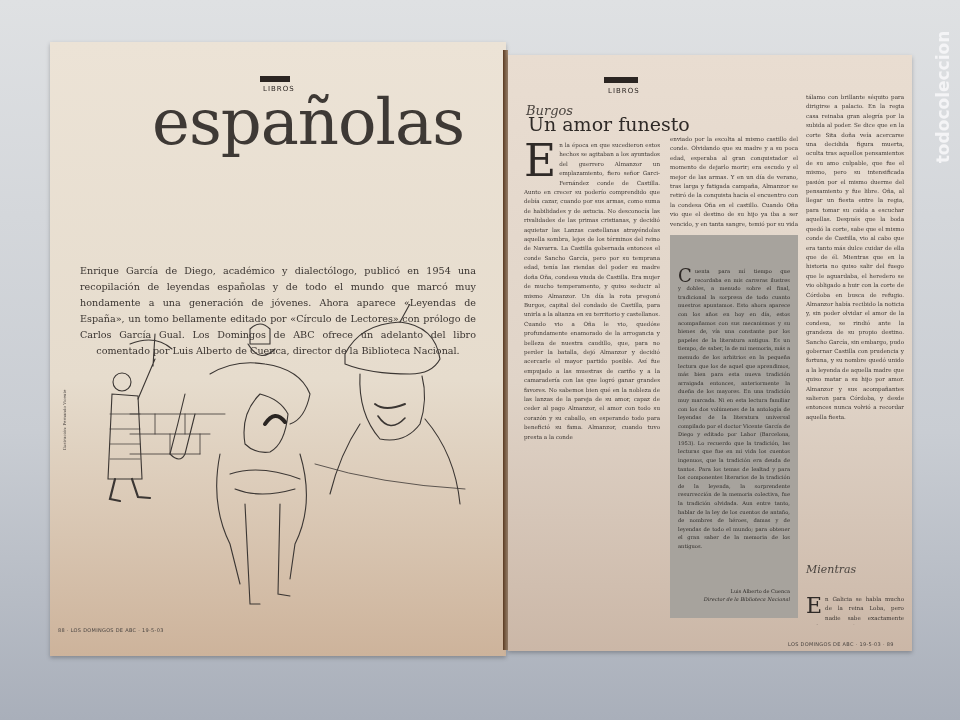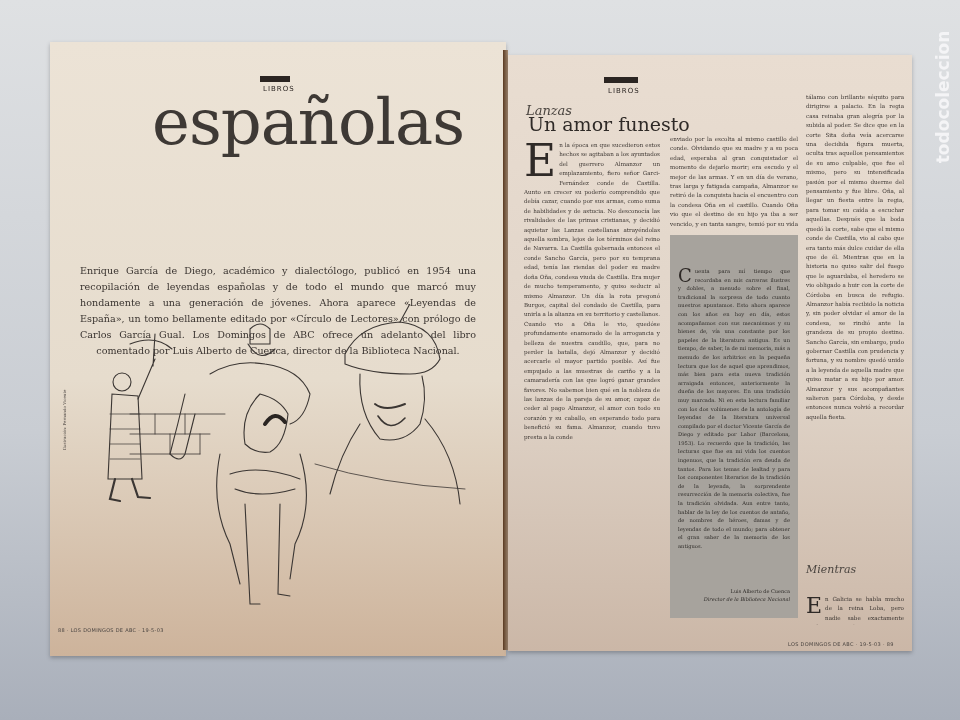--- a/index.html
+++ b/index.html
@@ -97,21 +97,21 @@
 
   <div class="folio" style="left:8px;top:585px;">88 · LOS DOMINGOS DE ABC · 19-5-03</div>
 </div>
 
 <div class="spine"></div>
 
 <div id="right-page" class="page">
   <div class="section-bar" style="left:96px;top:22px;width:34px;"></div>
   <div class="section-label" style="left:100px;top:32px;">LIBROS</div>
 
-  <div class="kicker" style="left:18px;top:48px;">Lanzas</div>
+  <div class="kicker" style="left:18px;top:48px;">Burgos</div>
   <div class="headline" style="left:20px;top:58px;">Un amor funesto</div>
 
   <div class="col" style="left:16px;top:86px;width:136px;height:500px;">
     <span class="dropcap">E</span><span>n la época en que sucedieron estos hechos se agitaban a los ayuntados del guerrero Almanzor un emplazamiento, fiero señor Garci-Fernández conde de Castilla. Aunto en crecer su poderío comprendido que debía cazar, cuando por sus armas, como suma de habilidades y de astucia. No desconocía las rivalidades de las primas cristianas, y decidió aquietar las Lanzas castellanas atrayéndolas aquella sombra, lejos de los términos del reino de Navarra. La Castilla gobernada entonces el conde Sancho García, pero por su temprana edad, tenía las riendas del poder su madre doña Oña, condesa viuda de Castilla. Era mujer de mucho temperamento, y quiso seducir al mismo Almanzor. Un día la rota pregonó Burgos, capital del condado de Castilla, para unirla a la alianza en su territorio y castellanos. Cuando vio a Oña le vio, quedóse profundamente enamorado de la arrogancia y belleza de nuestra caudillo, que, para no perder la batalla, dejó Almanzor y decidió acercarle el mayor partido posible. Así fue empujado a las muestras de cariño y a la camaradería con las que logró ganar grandes favores. No sabemos bien qué en la nobleza de las lanzas de la pareja de su amor, capaz de ceder al pago Almanzor, el amor con todo su corazón y su caballo, en esperando todo para benefició su fama. Almanzor, cuando tuvo presta a la conde</span>
   </div>
 
   <div class="col" style="left:162px;top:80px;width:128px;height:95px;">enviado por la escolta al mismo castillo del conde. Olvidando que su madre y a su poca edad, esperaba al gran conquistador el momento de dejarlo morir; era escudo y el mejor de las armas. Y en un día de verano, tras larga y fatigada campaña, Almanzor se retiró de la conquista hacía el encuentro con la condesa Oña en el castillo. Cuando Oña vio que el destino de su hijo ya iba a ser vencido, y en tanta sangre, temió por su vida y la de su amado. Entonces, sin que lo supiera el conde, preparó para él un veneno que tendría un fin más dulce y delicioso que el hierro de las espadas. Y ya sin la espera de sus deseos, resolvió dar un bebedizo a su hijo. Sancho García, que tenía contada cuenta de las intrigas, y que no sin temer por el riesgo que le acechaba, descubrió la trampa a tiempo. Ofreció a su madre el vaso del vino envenenado, pidiéndole que bebiera primero en señal de respeto. Ella no pudo negarse, y murió allí mismo, ante la mirada de su hijo. Desde entonces la gente de Castilla cuenta que en aquel lugar se fundó el monasterio de Oña, en memoria de aquella madre tan funesta.</div>
 
   <div class="sidebar-box">
     <div class="sidebar-body">

